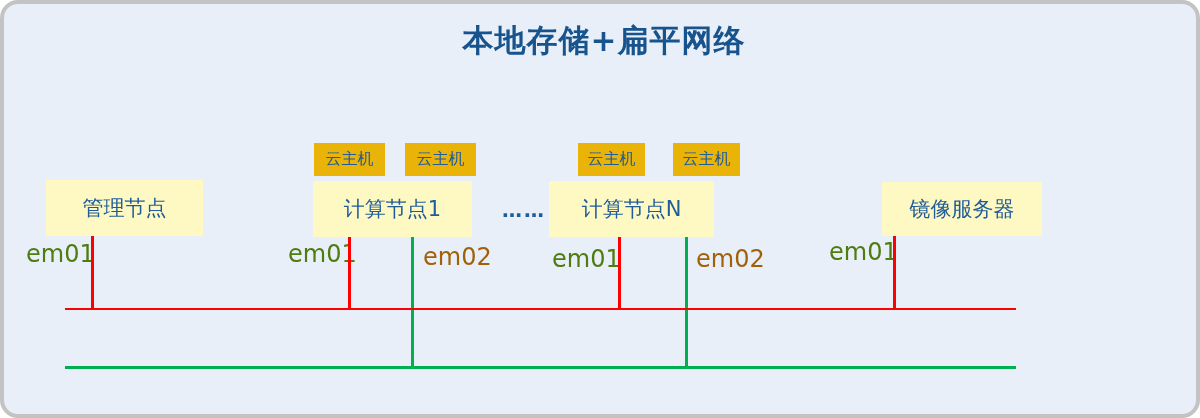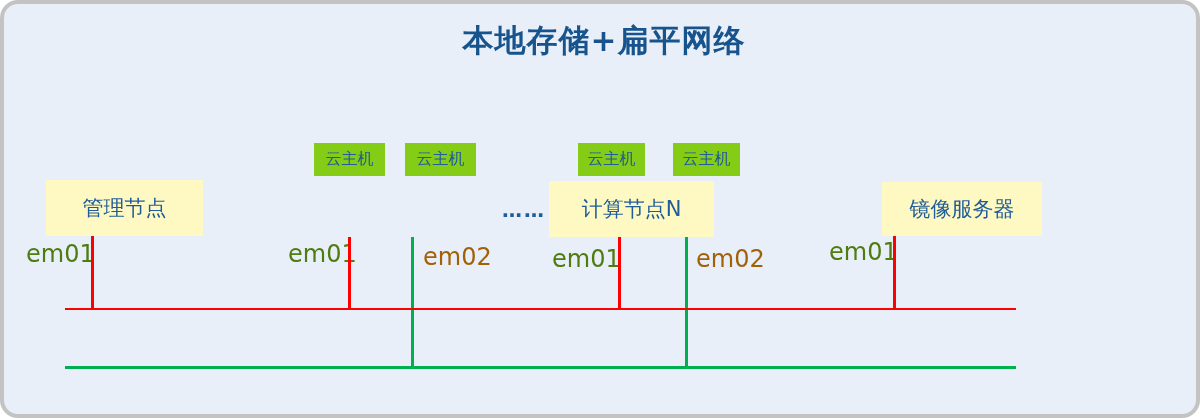--- a/index.html
+++ b/index.html
@@ -40,21 +40,21 @@
   .node-mgmt     { left: 42px;  top: 176px; width: 157px; height: 56px; }
   .node-compute1 { left: 309px; top: 177px; width: 159px; height: 56px; }
   .node-computeN { left: 545px; top: 177px; width: 165px; height: 56px; text-align: right; }
   .node-image    { left: 878px; top: 178px; width: 160px; height: 54px; }
 
   .vm {
     position: absolute;
     top: 139px;
     width: 71px;
     height: 33px;
-    background: #84cc16;
+    background: #eab308;
     display: flex;
     align-items: center;
     justify-content: center;
     font-size: 16px;
     color: #1f5c99;
   }
   .vm-1a { left: 310px; }
   .vm-1b { left: 401px; }
   .vm-na { left: 574px; width: 67px; }
   .vm-nb { left: 669px; width: 67px; }
@@ -115,20 +115,21 @@
 
   <div class="title">本地存储+扁平网络</div>
 
   <div class="vm vm-1a">云主机</div>
   <div class="vm vm-1b">云主机</div>
 
   <div class="vm vm-na">云主机</div>
   <div class="vm vm-nb">云主机</div>
 
   <div class="node node-mgmt">管理节点</div>
+  <div class="node node-compute1">计算节点1</div>
   <div class="node node-computeN">计算节点N</div>
   <div class="node node-image">镜像服务器</div>
 
   <div class="ellipsis">……</div>
 
   <span class="nic-label nic-em01 em01-1">em01</span>
   <span class="nic-label nic-em01 em01-2">em01</span>
   <span class="nic-label nic-em02 em02-1">em02</span>
   <span class="nic-label nic-em01 em01-3">em01</span>
   <span class="nic-label nic-em02 em02-2">em02</span>

